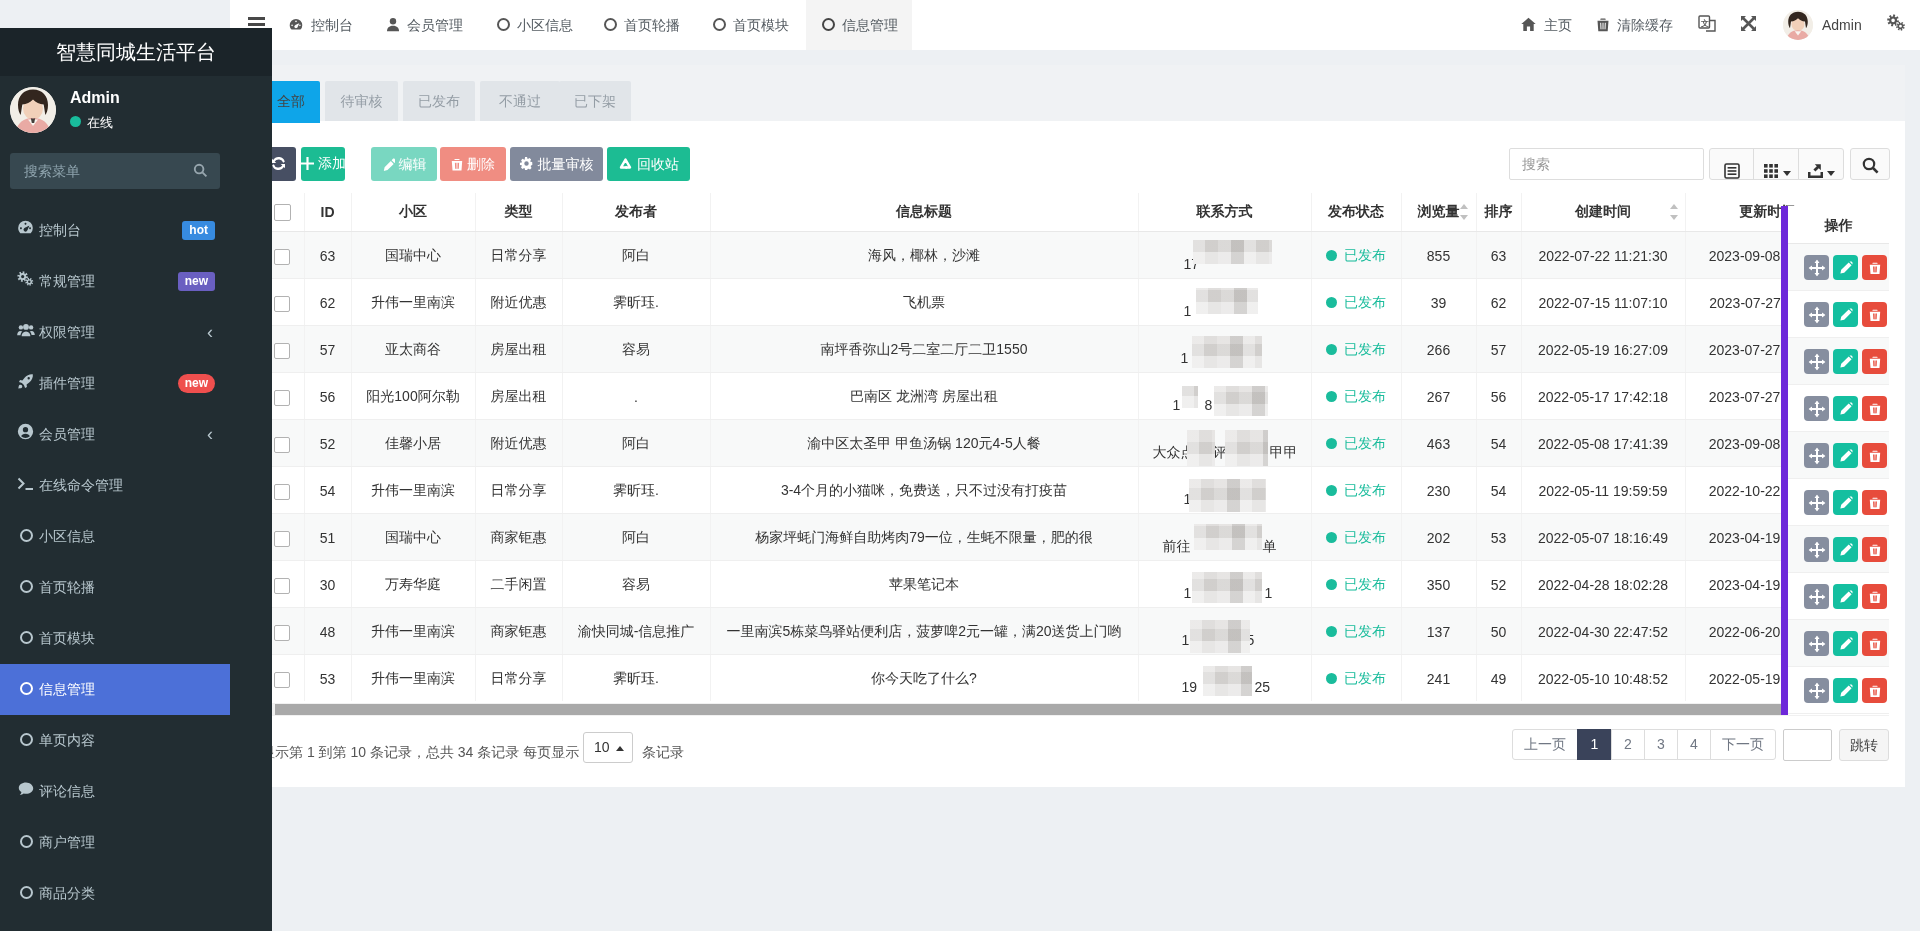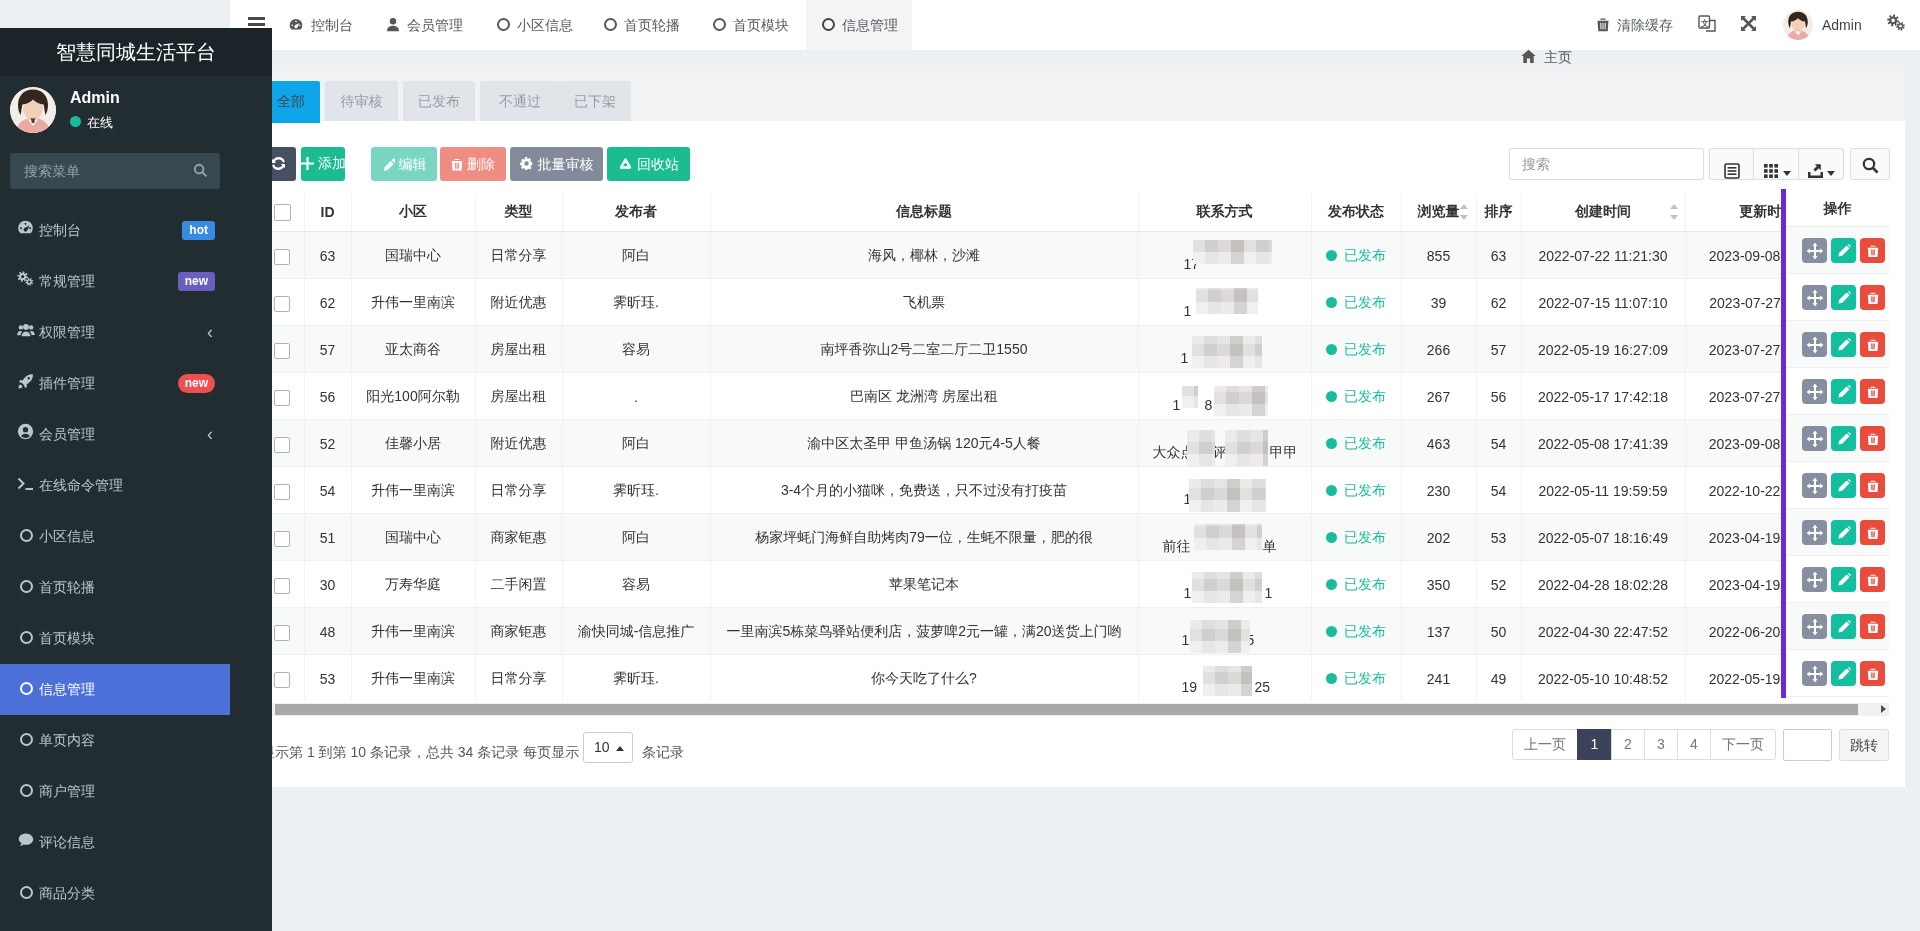--- a/index.html
+++ b/index.html
@@ -54,21 +54,21 @@
 td:last-child{padding-left:13px;}
 tr.odd td{background:#f8f9f9;}
 .cb{display:inline-block;width:16px;height:16px;border:1px solid #b2b2b2;border-radius:2px;background:#fff;vertical-align:middle;}
 .green{color:#1abc9c;}
 .gdot{display:inline-block;width:11px;height:11px;border-radius:50%;background:#1abc9c;margin-right:7px;vertical-align:-1px;}
 .caret2{position:absolute;width:8px;height:16px;}
 .caret2 i{position:absolute;left:0;width:0;height:0;border-left:4px solid transparent;border-right:4px solid transparent;}
 .caret2 i.up{top:0;border-bottom:5px solid #c0c0c0;}
 .caret2 i.dn{bottom:0;border-top:5px solid #c0c0c0;}
 
-#fixcol{position:absolute;left:1536px;top:124px;width:108px;height:509px;background:#fff;border-left:5px solid #6d28d9;z-index:5;}
+#fixcol{position:absolute;left:1536px;top:141px;width:108px;height:509px;background:#fff;border-left:7px solid #6d28d9;z-index:5;}
 #fixcol .fh{height:38px;line-height:38px;text-align:center;font-weight:bold;border-bottom:1px solid #e8e8e8;}
 .frow{height:47px;border-bottom:1px solid #efefef;position:relative;}
 .frow.odd{background:#f8f9f9;}
 .abtn{position:absolute;top:11px;width:25px;height:25px;border-radius:4px;}
 .abtn svg{position:absolute;left:50%;top:50%;transform:translate(-50%,-50%);}
 .abtn.mv{background:#868e9f;left:16px;}
 .abtn.ed{background:#14bfa0;left:45px;}
 .abtn.de{background:#e74c3c;left:74px;}
 
 .blur{position:absolute;z-index:3;background:#d9d7d5;}
@@ -139,24 +139,24 @@
             <g stroke="#b8c7ce" stroke-width="2" fill="none">
               <path d="M1.5 2l5 5-5 5"></path>
               <path d="M8.5 12.5H16"></path>
             </g>
           </svg></span>在线命令管理</div>
     <div class="mi"><span class="ring"></span>小区信息</div>
     <div class="mi"><span class="ring"></span>首页轮播</div>
     <div class="mi"><span class="ring"></span>首页模块</div>
     <div class="mi active"><span class="ring"></span>信息管理</div>
     <div class="mi"><span class="ring"></span>单页内容</div>
-    <div class="mi"><span class="ring"></span>商户管理</div>
     <div class="mi"><span class="ic"><svg width="16" height="16" viewBox="0 0 16 16">
             <path fill="#b8c7ce" d="M8 1.5c-4 0-7.2 2.4-7.2 5.4 0 1.7 1 3.2 2.6 4.2-.1.9-.6 2.1-1.6 2.9 1.6-.1 3-.8 3.9-1.5.7.2 1.5.3 2.3.3 4 0 7.2-2.4 7.2-5.4S12 1.5 8 1.5z"></path>
           </svg></span>评论信息</div>
+    <div class="mi"><span class="ring"></span>商户管理</div>
     <div class="mi"><span class="ring"></span>商品分类</div>
   </div>
 </div>
 
 <div id="navbar">
   <div style="position:absolute;left:18px;top:17px;width:17px;">
     <div style="height:3px;background:#484848;margin-bottom:3px;"></div>
     <div style="height:3px;background:#484848;margin-bottom:3px;"></div>
     <div style="height:3px;background:#484848;"></div>
   </div>
@@ -168,21 +168,21 @@
   <div class="ntab" style="left:156px;"><svg width="14" height="15" viewBox="0 0 14 15">
         <g fill="#565656">
           <circle cx="7" cy="4.2" r="3.2"></circle>
           <path d="M1 14.2c0-3.1 2-5.4 6-5.4s6 2.3 6 5.4z"></path>
         </g>
       </svg>会员管理</div>
   <div class="ntab" style="left:267px;"><span class="ring" style="border-color:#565656;margin:0 7px 3px 0;"></span>小区信息</div>
   <div class="ntab" style="left:374px;"><span class="ring" style="border-color:#565656;margin:0 7px 3px 0;"></span>首页轮播</div>
   <div class="ntab" style="left:483px;"><span class="ring" style="border-color:#565656;margin:0 7px 3px 0;"></span>首页模块</div>
   <div class="ntab on" style="left:576px;width:106px;padding-left:16px;"><span class="ring" style="border-color:#454545;margin:0 7px 3px 0;"></span>信息管理</div>
-  <div class="ntab" style="left:1290px;margin-top:32px;"><svg width="17" height="15" viewBox="0 0 16 15">
+  <div class="ntab" style="left:1290px;"><svg width="17" height="15" viewBox="0 0 16 15">
         <path fill="#565656" d="M8 .8 15.2 7h-2v7h-3.6v-4.5H6.4V14H2.8V7h-2z"></path>
       </svg>主页</div>
   <div class="ntab" style="left:1366px;"><svg width="14" height="15" viewBox="0 0 14 15">
         <g fill="#565656">
           <path d="M1.5 3.8h11l-.8 10.4H2.3zM4.7 1.5h4.6l.5 1.2H4.2z"></path>
         </g>
         <g stroke="#fff" stroke-width="1">
           <line x1="4.7" y1="5.8" x2="5" y2="12.3"></line>
           <line x1="7" y1="5.8" x2="7" y2="12.3"></line>
           <line x1="9.3" y1="5.8" x2="9" y2="12.3"></line>

